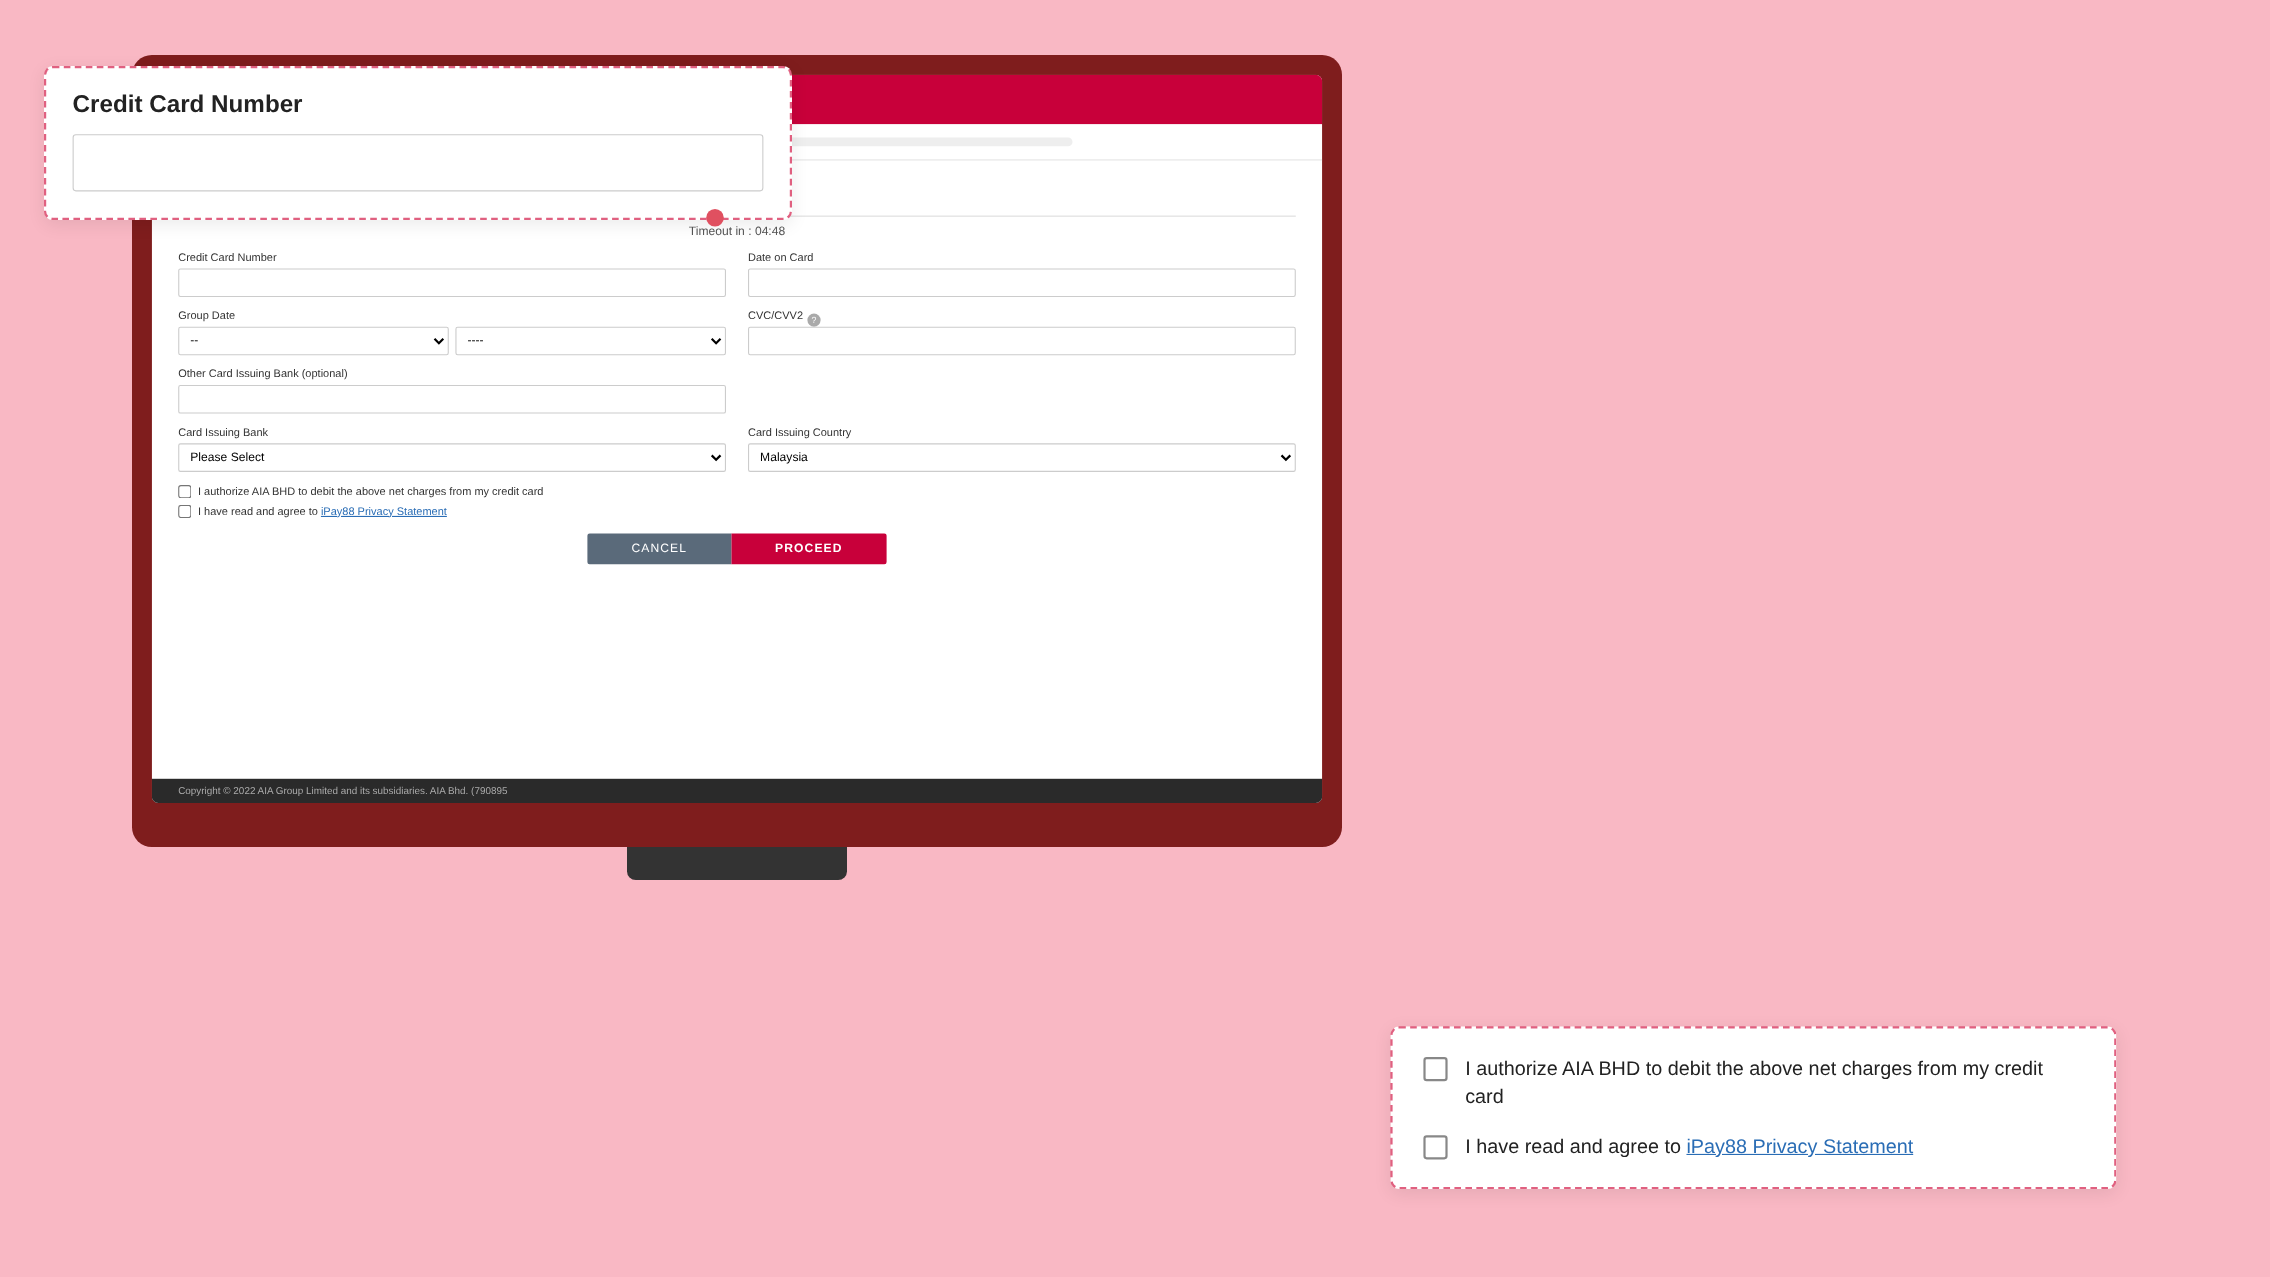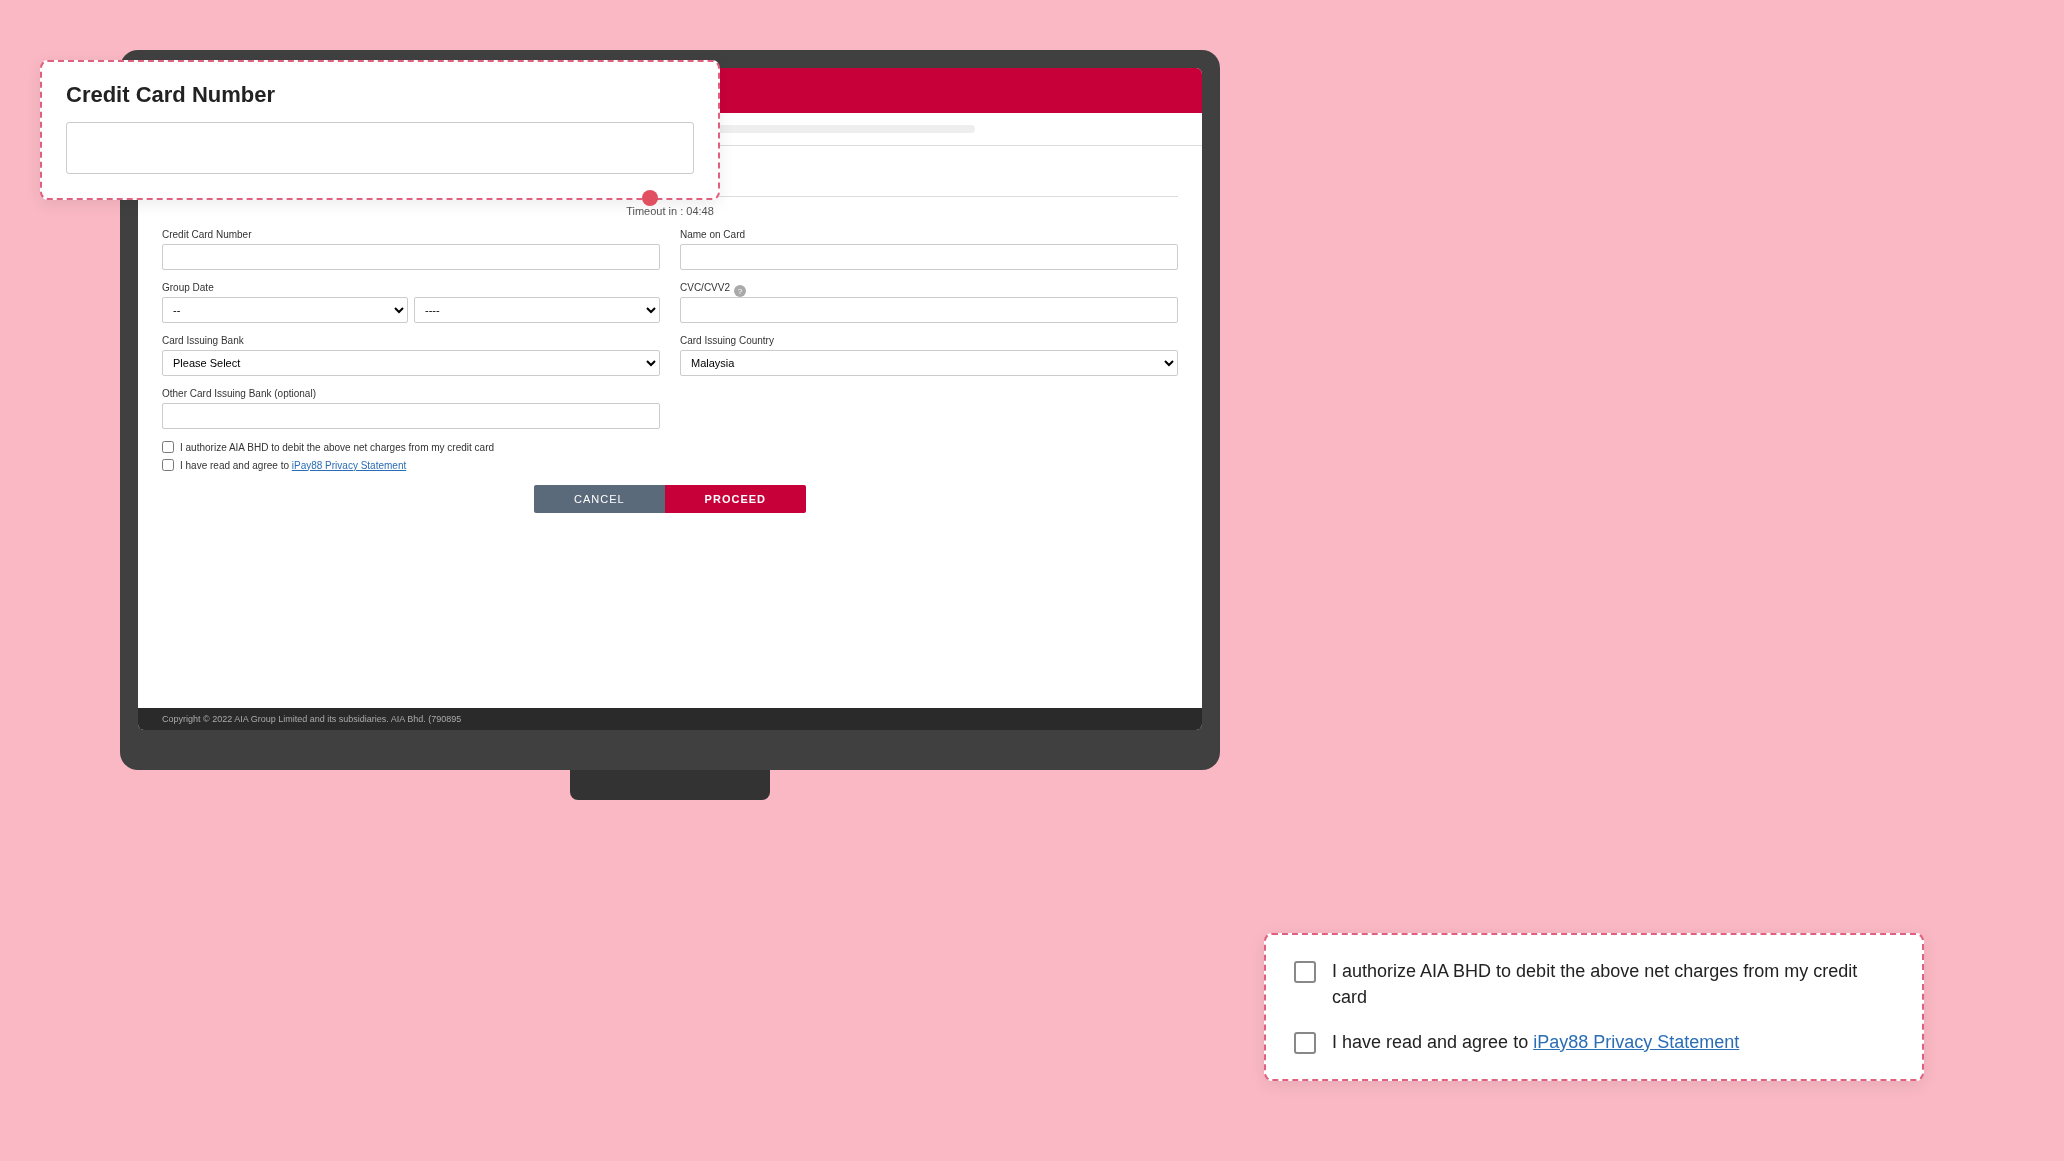--- a/index.html
+++ b/index.html
@@ -12,21 +12,21 @@
       overflow: hidden;
     }
 
     
     .laptop-shell {
       position: absolute;
       top: 50px;
       left: 120px;
       width: 1100px;
       height: 720px;
-      background: #404040;
+      background: #7f1d1d;
       border-radius: 18px;
       padding: 18px 18px 40px 18px;
     }
     .laptop-screen {
       width: 100%;
       height: 100%;
       background: #1a1a1a;
       border-radius: 6px;
       overflow: hidden;
       position: relative;
@@ -331,21 +331,21 @@
         <hr class="divider">
 
         <div class="timeout">Timeout in : 04:48</div>
 
         <div class="form-row">
           <div class="form-group">
             <label>Credit Card Number</label>
             <input type="text" placeholder="" style="">
           </div>
           <div class="form-group">
-            <label>Name on Card</label>
+            <label>Date on Card</label>
             <input type="text" placeholder="" style="">
           </div>
         </div>
 
         <div class="form-row">
           <div class="form-group">
             <label>Group Date</label>
             <div class="expiry-row">
               <select>
                 <option>--</option>
@@ -359,39 +359,39 @@
             <div class="cvv-label-wrap">
               <label>CVC/CVV2</label>
               <div class="cvv-icon">?</div>
             </div>
             <input type="text" placeholder="" style="">
           </div>
         </div>
 
         <div class="form-row">
           <div class="form-group">
+            <label>Other Card Issuing Bank (optional)</label>
+            <input type="text" placeholder="" style="">
+          </div>
+          <div class="form-group"></div>
+        </div>
+
+        <div class="form-row">
+          <div class="form-group">
             <label>Card Issuing Bank</label>
             <select>
               <option>Please Select</option>
             </select>
           </div>
           <div class="form-group">
             <label>Card Issuing Country</label>
             <select>
               <option>Malaysia</option>
             </select>
           </div>
-        </div>
-
-        <div class="form-row">
-          <div class="form-group">
-            <label>Other Card Issuing Bank (optional)</label>
-            <input type="text" placeholder="" style="">
-          </div>
-          <div class="form-group"></div>
         </div>
 
         <div class="checkbox-area">
           <div class="checkbox-row">
             <input type="checkbox" style="">
             <span>I authorize AIA BHD to debit the above net charges from my credit card</span>
           </div>
           <div class="checkbox-row">
             <input type="checkbox" style="">
             <span>

